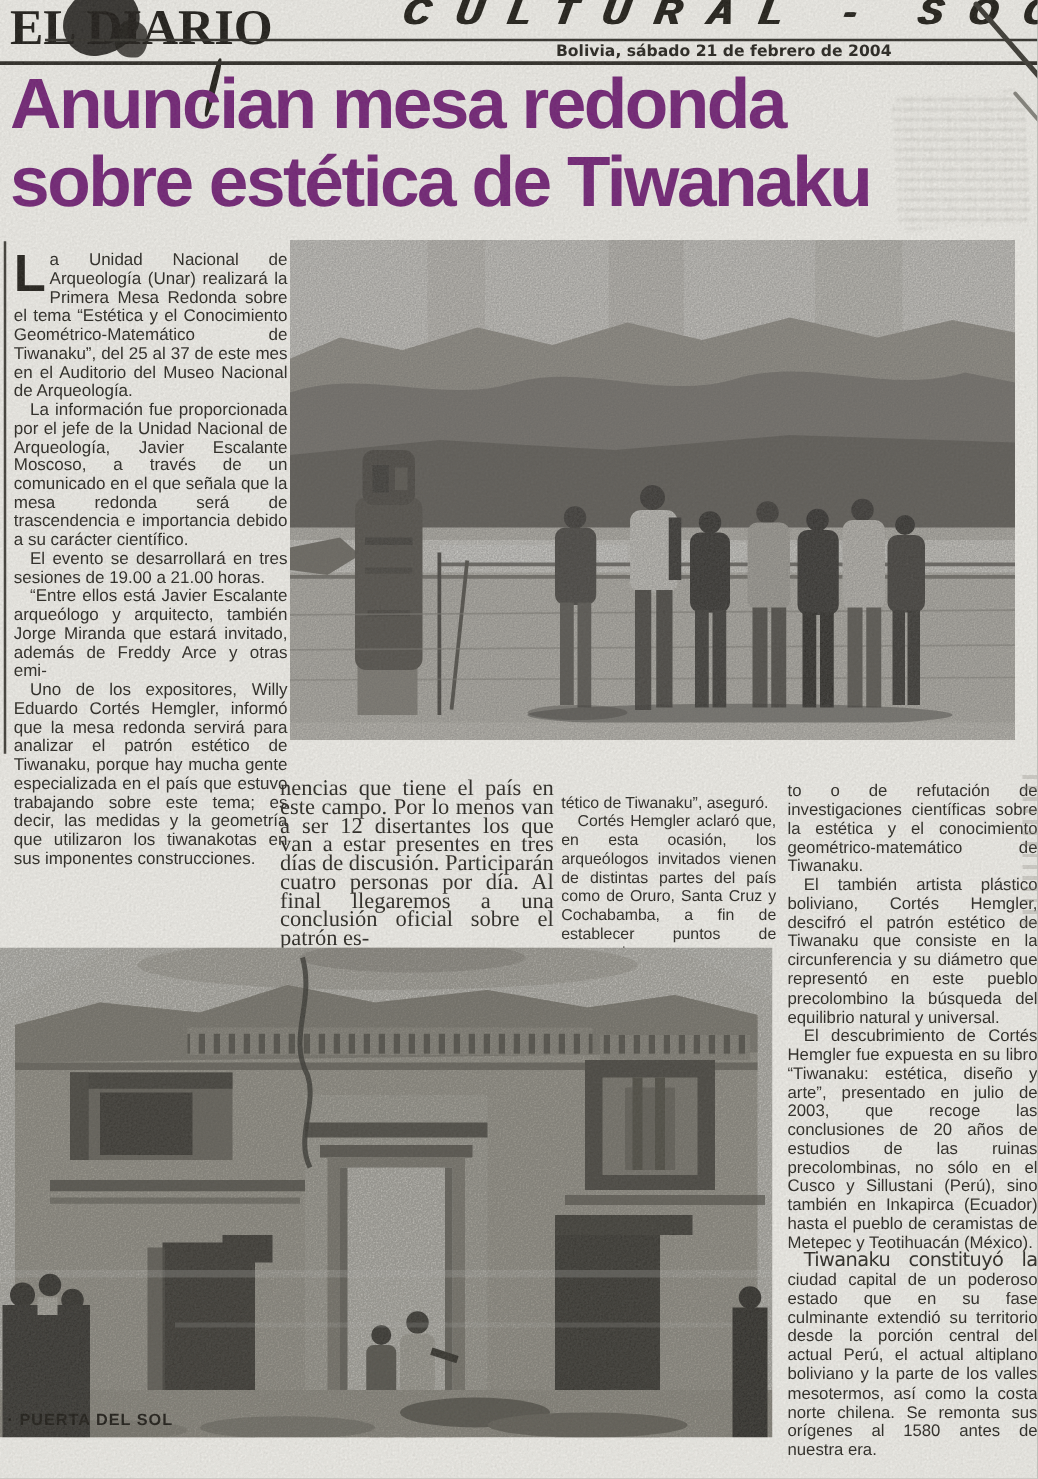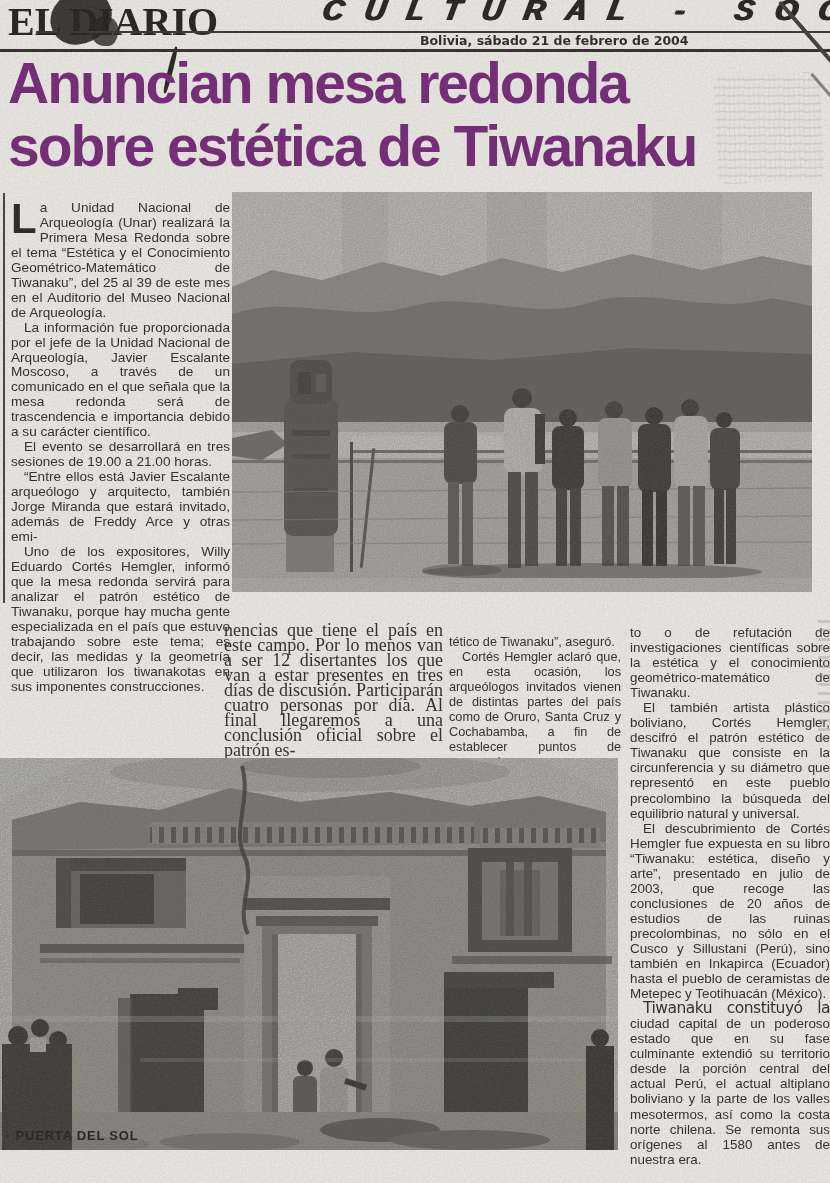--- a/index.html
+++ b/index.html
@@ -14,21 +14,21 @@
   .ink-blot2{left:92px;top:16px;width:26px;height:30px;background:#15130f;opacity:.8;
     border-radius:50% 60% 40% 55%/60% 45% 55% 40%;}
   .ink-drip{left:168px;top:46px;width:5px;height:48px;background:#17150f;
     border-radius:40%;transform:rotate(14deg);}
   .section-title{left:322px;top:-6px;width:512px;height:42px;overflow:hidden;
     font-style:italic;font-weight:bold;font-size:29px;letter-spacing:21px;
     white-space:nowrap;color:#17150f;transform:skewX(-10deg);
     text-shadow:1.3px 0 #17150f,-0.6px 0 #17150f;}
   .rule1{left:36px;top:31px;width:794px;height:2px;background:#2b2924;}
   .rule2{left:0;top:49px;width:830px;height:3px;background:#24221d;}
-  .date-line{left:420px;top:33px;width:318px;text-align:left;
+  .date-line{left:420px;top:33px;width:318px;text-align:center;
     font-family:"DejaVu Sans",sans-serif;font-weight:bold;font-size:12.5px;color:#1d1b16;}
   .scan-line{left:763px;top:36px;width:96px;height:4px;background:#34322c;
     border-radius:2px;transform:rotate(49deg);}
   .scan-line2{left:804px;top:88px;width:42px;height:3px;background:#45433c;opacity:.65;
     border-radius:2px;transform:rotate(49deg);}
   
   .headline{left:8px;top:52px;width:822px;margin:0;font-weight:bold;color:#701a75;
     font-size:57px;line-height:63px;letter-spacing:-2px;}
   .headline span{display:block;}
   .pencil-smudge{left:716px;top:74px;width:106px;height:108px;opacity:.55;
@@ -76,21 +76,21 @@
   <div class="abs scan-line2"></div>
 
   <h1 class="abs headline">
     <span>Anuncian mesa redonda</span>
     <span>sobre estética de Tiwanaku</span>
   </h1>
   <div class="abs pencil-smudge"></div>
 
   <div class="abs col-rule"></div>
   <section class="col col1">
-    <p><span class="dropcap">L</span><span>a Unidad Nacional de Arqueología (Unar) realizará la Primera Mesa Redonda sobre el tema “Estética y el Conocimiento Geométrico-Matemático de Tiwanaku”, del 25 al 39 de este mes en el Auditorio del Museo Nacional de Arqueología.</span></p>
+    <p><span class="dropcap">L</span><span>a Unidad Nacional de Arqueología (Unar) realizará la Primera Mesa Redonda sobre el tema “Estética y el Conocimiento Geométrico-Matemático de Tiwanaku”, del 25 al 37 de este mes en el Auditorio del Museo Nacional de Arqueología.</span></p>
     <p>La información fue proporcionada por el jefe de la Unidad Nacional de Arqueología, Javier Escalante Moscoso, a través de un comunicado en el que señala que la mesa redonda será de trascendencia e importancia debido a su carácter científico.</p>
     <p>El evento se desarrollará en tres sesiones de 19.00 a 21.00 horas.</p>
     <p>“Entre ellos está Javier Escalante arqueólogo y arquitecto, también Jorge Miranda que estará invitado, además de Freddy Arce y otras emi-</p>
     <p>Uno de los expositores, Willy Eduardo Cortés Hemgler, informó que la mesa redonda servirá para analizar el patrón estético de Tiwanaku, porque hay mucha gente especializada en el país que estuvo trabajando sobre este tema; es decir, las medidas y la geometría que utilizaron los tiwanakotas en sus imponentes construcciones.</p>
   </section>
 
   <figure class="photo top-photo" style="margin:0">
     <svg width="580" height="400" viewBox="0 0 580 400">
       <defs>
         <filter id="grainA" x="0" y="0" width="100%" height="100%">

